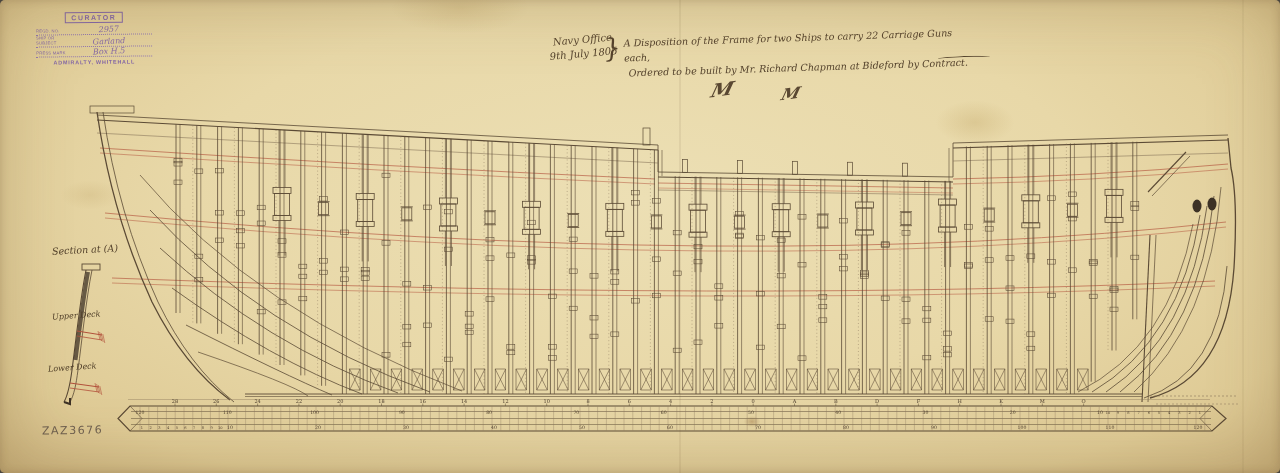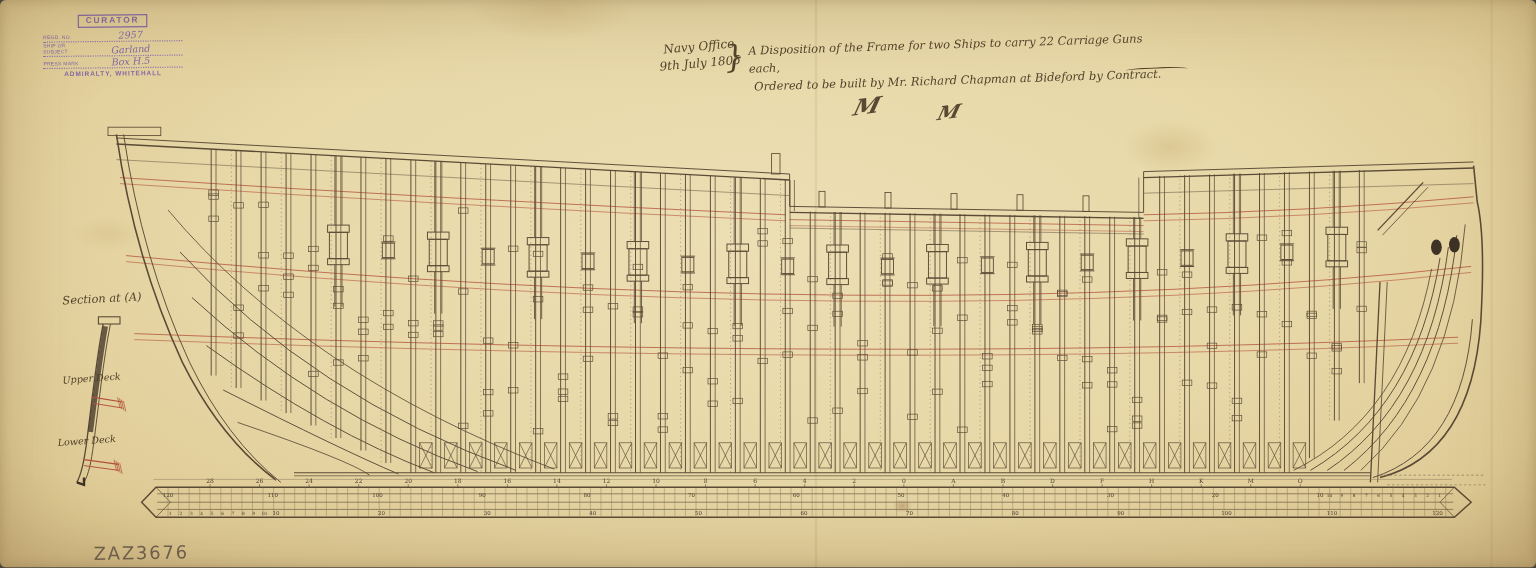--- a/index.html
+++ b/index.html
@@ -36,22 +36,22 @@
   
   .script{position:absolute;color:#54422c;font-style:italic;font-family:"DejaVu Serif", serif;}
   .office{left:540px;top:33px;width:86px;font-size:10px;line-height:1.35;transform:rotate(-5deg);text-align:center;}
   .brace{left:604px;top:33px;font-size:26px;font-weight:normal;transform:rotate(-6deg);color:#54422c;}
   .maintitle{left:624px;top:31px;width:352px;font-size:9.6px;line-height:1.55;transform:rotate(-1.8deg);}
   .maintitle .l2{padding-left:4px;}
   .flourish{position:absolute;left:938px;top:56px;width:52px;height:3px;border-top:1.6px solid #54422c;transform:rotate(-2deg);border-radius:50%;}
   .monogram{font-size:19px;font-weight:bold;transform:skewX(-22deg) rotate(-8deg);color:#5a4832;}
   .sectionlabel{left:52px;top:244px;font-size:9.5px;transform:rotate(-3deg);}
   .decklabel{font-size:8px;transform:rotate(-4deg);color:#4f3e28;}
-  .zaz{position:absolute;left:42px;top:452px;color:#6e6050;
-       font-family:"DejaVu Sans", sans-serif;font-size:15px;letter-spacing:1.5px;transform:rotate(-1deg);margin-left:36px;}
+  .zaz{position:absolute;left:42px;top:424px;color:#6e6050;
+       font-family:"DejaVu Sans", sans-serif;font-size:11px;letter-spacing:1.5px;transform:rotate(-1deg);}
 </style>
 </head>
 <body>
 
 <div class="paper">
 
   <div class="stain" style="left:390px;top:-18px;width:140px;height:52px;background:radial-gradient(ellipse,rgba(140,100,30,.13),rgba(140,100,30,0) 70%);"></div>
   <div class="stain" style="left:935px;top:100px;width:80px;height:45px;background:radial-gradient(ellipse,rgba(150,110,30,.16),rgba(150,110,30,0) 70%);"></div>
   <div class="stain" style="left:744px;top:416px;width:16px;height:11px;background:radial-gradient(ellipse,rgba(120,70,20,.30),rgba(120,70,20,0) 75%);"></div>
   <div class="stain" style="left:60px;top:180px;width:60px;height:30px;background:radial-gradient(ellipse,rgba(140,100,30,.10),rgba(140,100,30,0) 70%);"></div>

